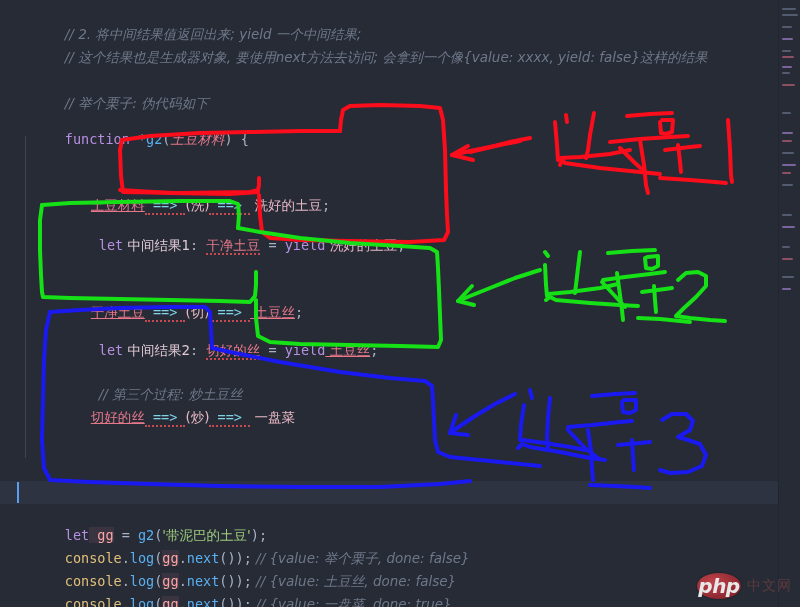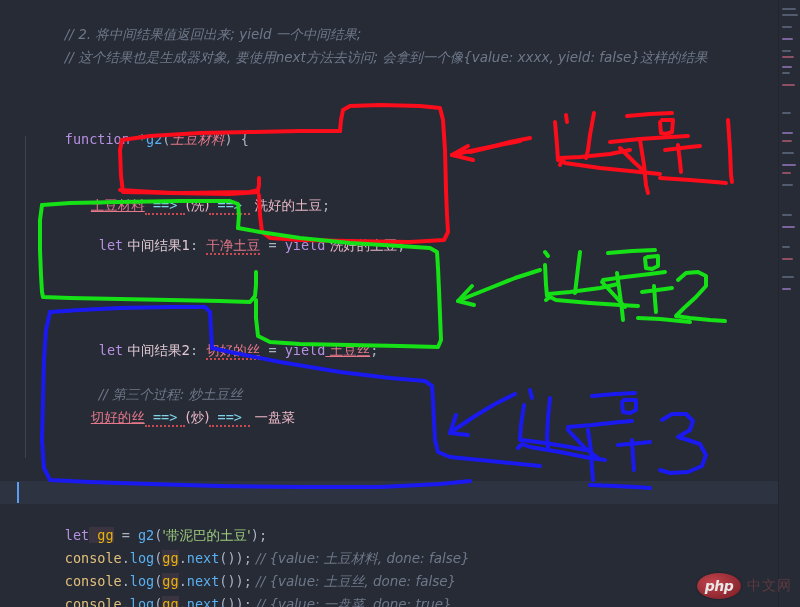--- a/index.html
+++ b/index.html
@@ -34,21 +34,21 @@
   .fnname   { color:#5ab0f0; }
   .param    { color:#e6788a; font-style:italic; }
   .cnu      { color:#e6788a; text-decoration:underline; text-decoration-color:#e6788a; }
   .squig    { color:#e6788a; border-bottom:2px dotted #c8494f; }
   .vname    { color:#e0c8d4; }
   .pale     { color:#e9b8c4; }
   .arrowu   { color:#7fd3e8; border-bottom:2px dotted #c8494f; }
   .punc     { color:#a9b2c3; }
   .obj      { color:#e2c07a; }
   .prop     { color:#5ab0f0; }
-  .varhl    { color:#eab308; background:#3a3340; }
+  .varhl    { color:#fca5a5; background:#3a3340; }
   .str      { color:#9ecb7d; }
   .eq       { color:#a9b2c3; }
   .cjk      { font-family:"DejaVu Sans","Liberation Sans",sans-serif; }
   .cjk-i    { font-family:"DejaVu Sans","Liberation Sans",sans-serif; font-style:italic; }
 
   
   .caret {
     position:absolute; width:2px; background:#5b9df0;
   }
   
@@ -68,21 +68,21 @@
     display:flex; align-items:center; gap:6px;
   }
   .wm-ellipse {
     width:44px; height:26px; border-radius:50%;
     background:radial-gradient(ellipse at 35% 35%, #c0434b 0%, #8d2730 70%, #6e1c24 100%);
     display:flex; align-items:center; justify-content:center;
     box-shadow:0 0 2px rgba(0,0,0,.5);
   }
   .wm-ellipse span {
     font-family:"DejaVu Sans","Liberation Sans",sans-serif;
-    font-weight:bold; font-style:italic; font-size:14px; color:#e8e8e8;
+    font-weight:bold; font-style:italic; font-size:20px; color:#e8e8e8;
     letter-spacing:-.5px;
   }
   .wm-text {
     font-family:"DejaVu Sans","Liberation Sans",sans-serif;
     font-size:14px; color:#5d3a3f; letter-spacing:1px;
   }
 </style>
 </head>
 <body>
 
@@ -95,20 +95,23 @@
     <div class="line" style="top:0px;position:absolute;left:0;right:0;">
       <span class="cmt cjk-i">// 2. </span><span class="cmt cjk-i">将中间结果值返回出来; yield 一个中间结果;</span>
     </div>
 
     <div class="line" style="top:23px;position:absolute;left:0;right:0;">
       <span class="cmt cjk-i">// 这个结果也是生成器对象, 要使用next方法去访问; 会拿到一个像{value: xxxx, yield: false}这样的结果</span>
     </div>
 
     <div class="line" style="top:46px;position:absolute;left:0;right:0;"></div>
 
+    <div class="line" style="top:69px;position:absolute;left:0;right:0;">
+      <span class="cmt cjk-i">// 举个栗子: 伪代码如下</span>
+    </div>
 
     <div class="line" style="top:92px;position:absolute;left:0;right:0;"></div>
 
     <div class="line" style="top:105px;position:absolute;left:0;right:0;">
       <span class="kw">function</span><span class="punc"> *</span><span class="fnname">g2</span><span class="punc">(</span><span class="param cjk-i">土豆材料</span><span class="punc">)</span><span class="punc"> {</span>
     </div>
 
     <div class="line" style="top:128px;position:absolute;left:0;right:0;"></div>
 
 
@@ -118,20 +121,23 @@
 
     <div class="line" style="top:194px;position:absolute;left:0;right:0;"></div>
 
     <div class="line" style="top:211px;position:absolute;left:0;right:0;padding-left:50px;">
       <span class="kw">let</span><span class="vname cjk"> 中间结果1</span><span class="punc">: </span><span class="squig cjk">干净土豆</span><span class="eq"> = </span><span class="kw">yield</span><span class="pale cjk"> 洗好的土豆</span><span class="punc">;</span>
     </div>
 
     <div class="line" style="top:234px;position:absolute;left:0;right:0;"></div>
 
 
+    <div class="line" style="top:278px;position:absolute;left:0;right:0;padding-left:42px;">
+      <span class="cnu cjk">干净土豆</span><span class="arrowu"> ==&gt; </span><span class="pale cjk">(切)</span><span class="arrowu"> ==&gt; </span><span class="cnu cjk"> 土豆丝</span><span class="punc">;</span>
+    </div>
 
     <div class="line" style="top:301px;position:absolute;left:0;right:0;"></div>
 
     <div class="line" style="top:316px;position:absolute;left:0;right:0;padding-left:50px;">
       <span class="kw">let</span><span class="vname cjk"> 中间结果2</span><span class="punc">: </span><span class="squig cjk">切好的丝</span><span class="eq"> = </span><span class="kw">yield</span><span class="cnu cjk"> 土豆丝</span><span class="punc">;</span>
     </div>
 
     <div class="line" style="top:339px;position:absolute;left:0;right:0;"></div>
 
     <div class="line" style="top:360px;position:absolute;left:0;right:0;padding-left:50px;">
@@ -152,21 +158,21 @@
     </div>
 
     <div class="line hl" style="top:481px;position:absolute;left:0;right:0;"></div>
     <div class="caret" style="left:17px; top:482px; height:21px;"></div>
 
     <div class="line" style="top:501px;position:absolute;left:0;right:0;">
       <span class="kw">let</span><span class="varhl"> gg</span><span class="eq"> = </span><span class="fn">g2</span><span class="punc">(</span><span class="str cjk">'带泥巴的土豆'</span><span class="punc">)</span><span class="punc">;</span>
     </div>
 
     <div class="line" style="top:524px;position:absolute;left:0;right:0;">
-      <span class="obj">console</span><span class="punc">.</span><span class="prop">log</span><span class="punc">(</span><span class="varhl">gg</span><span class="punc">.</span><span class="prop">next</span><span class="punc">())</span><span class="punc">;</span><span class="cmt cjk-i"> // {value: 土豆材料, done: false}</span>
+      <span class="obj">console</span><span class="punc">.</span><span class="prop">log</span><span class="punc">(</span><span class="varhl">gg</span><span class="punc">.</span><span class="prop">next</span><span class="punc">())</span><span class="punc">;</span><span class="cmt cjk-i"> // {value: 举个栗子, done: false}</span>
     </div>
 
     <div class="line" style="top:547px;position:absolute;left:0;right:0;">
       <span class="obj">console</span><span class="punc">.</span><span class="prop">log</span><span class="punc">(</span><span class="varhl">gg</span><span class="punc">.</span><span class="prop">next</span><span class="punc">())</span><span class="punc">;</span><span class="cmt cjk-i"> // {value: 土豆丝, done: false}</span>
     </div>
 
     <div class="line" style="top:570px;position:absolute;left:0;right:0;">
       <span class="obj">console</span><span class="punc">.</span><span class="prop">log</span><span class="punc">(</span><span class="varhl">gg</span><span class="punc">.</span><span class="prop">next</span><span class="punc">())</span><span class="punc">;</span><span class="cmt cjk-i"> // {value: 一盘菜, done: true}</span>
     </div>
   </div>

